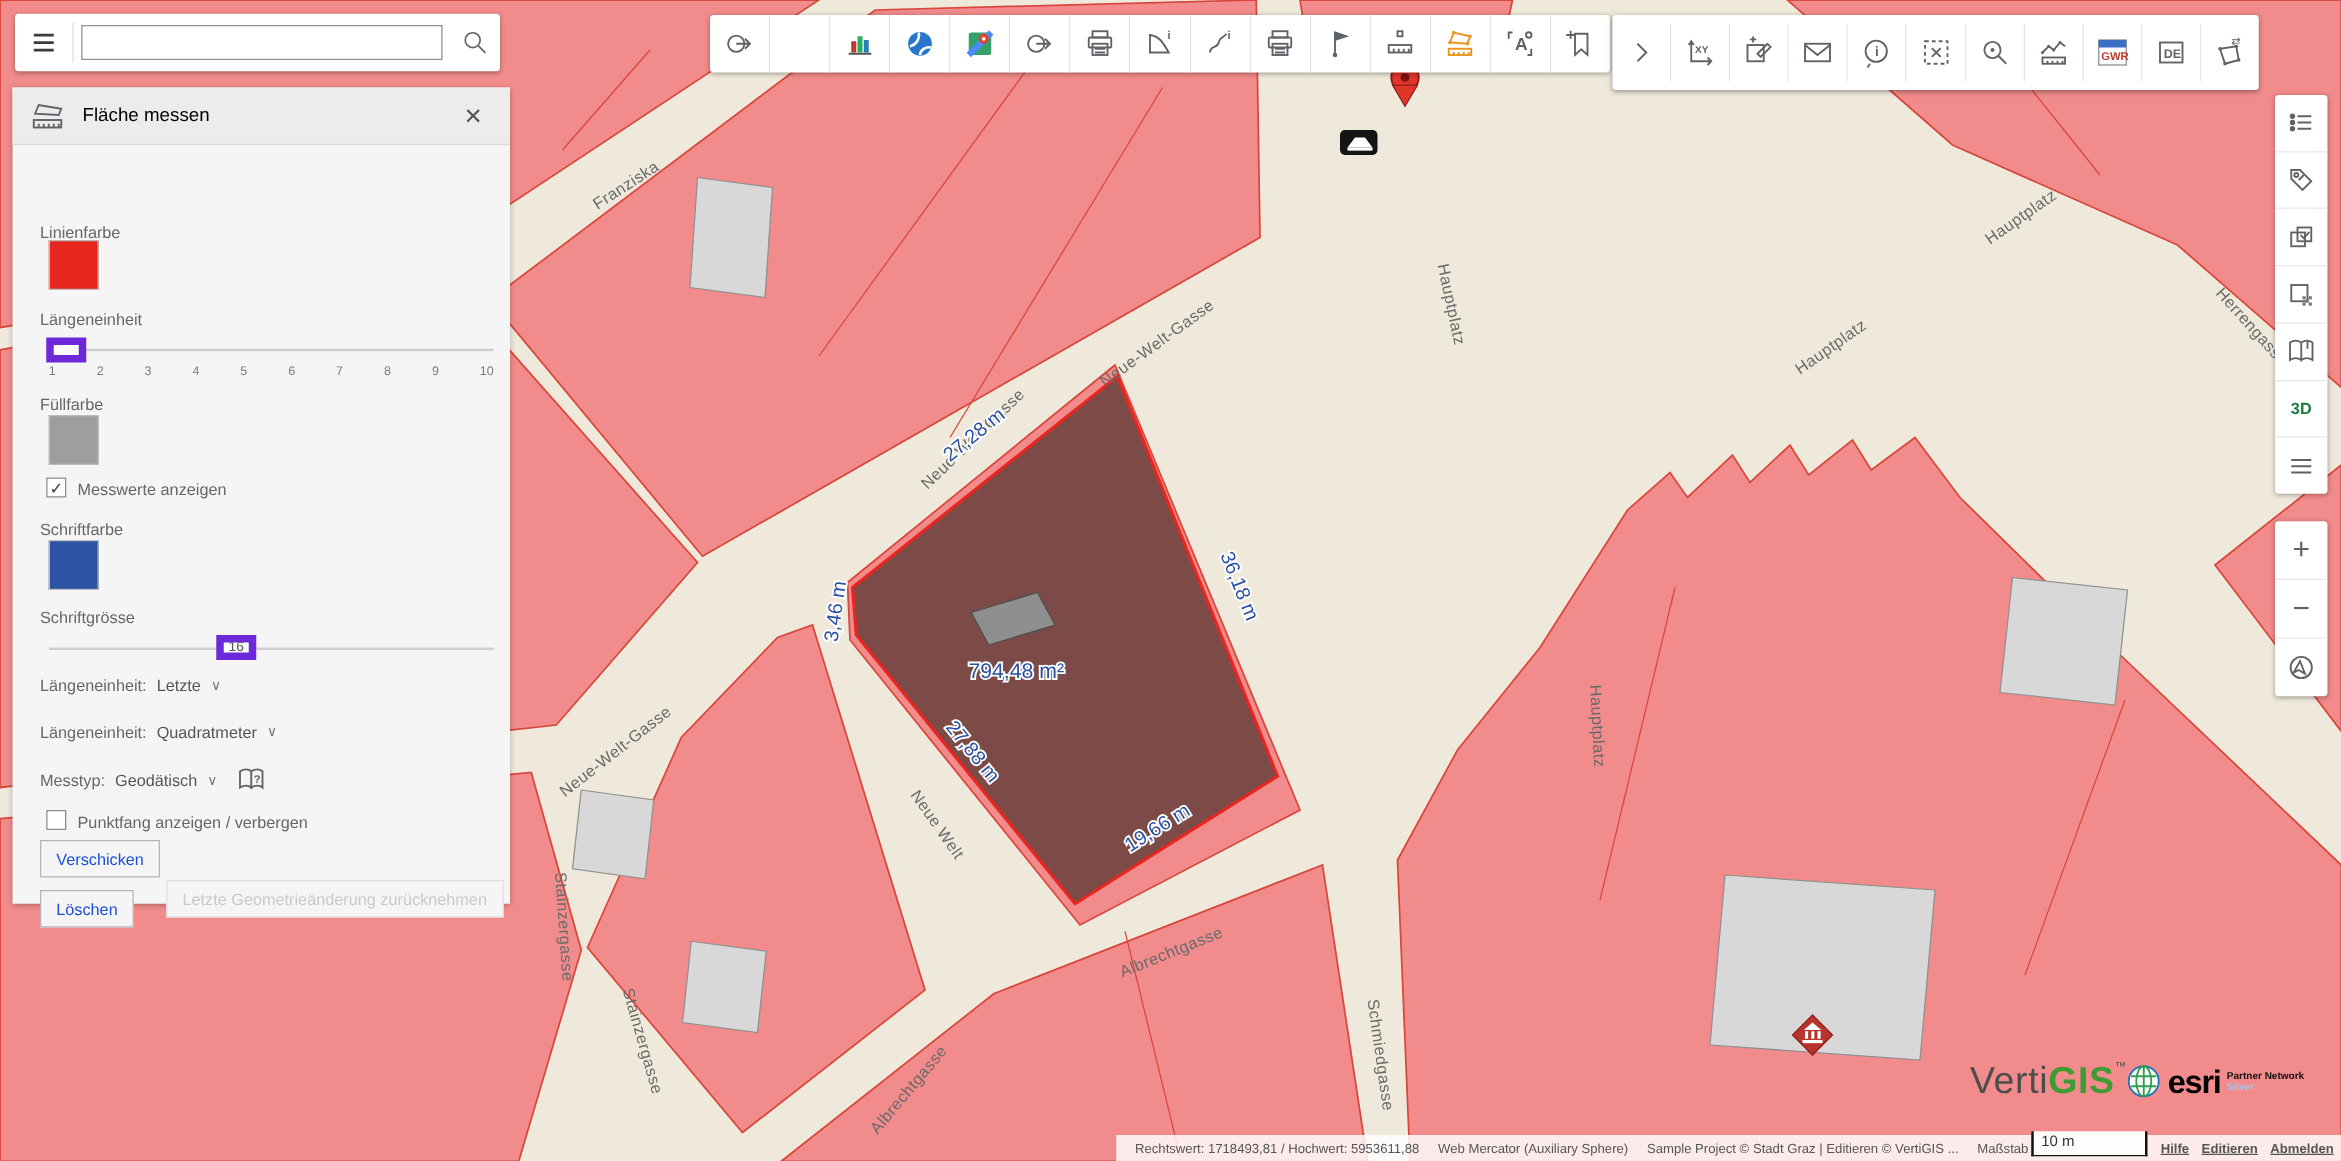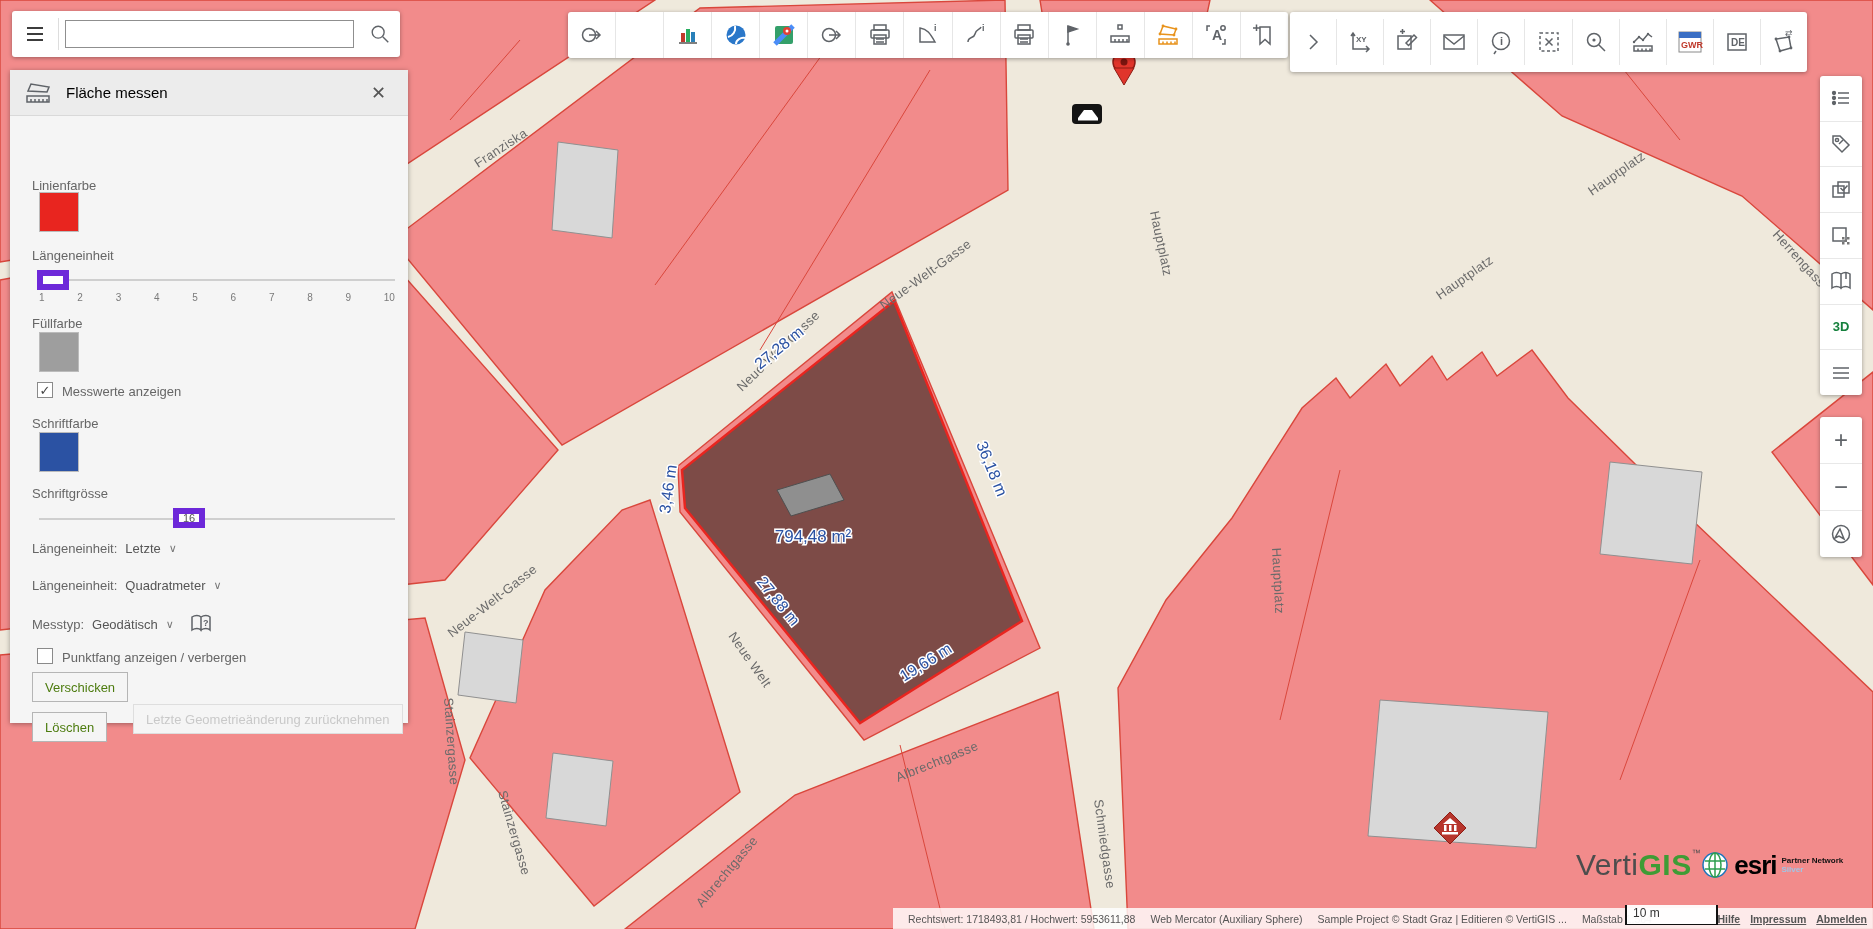--- a/index.html
+++ b/index.html
@@ -66,21 +66,21 @@
             display:flex; align-items:center; justify-content:center; }
   .ticksrow { position:absolute; left:29px; width:356px; display:flex;
               justify-content:space-between; font-size:10px; color:#7a7a7a; }
   .chk { position:absolute; width:16px; height:16px; border:1px solid #8a8a8a;
          background:#fff; cursor:pointer; font-size:13px; line-height:15px;
          text-align:center; color:#444; }
   .selrow { position:absolute; left:22px; display:flex; align-items:center; gap:8px; }
   .selval { color:#555; cursor:pointer; }
   .chev { color:#777; font-size:11px; cursor:pointer; }
   .pbtn { position:absolute; height:30px; background:#f5f5f5; border:1px solid #b5b5b5;
-          font-size:13px; color:#4d7c0f; cursor:pointer; padding:0 12px;
+          font-size:13px; color:#1d4ed8; cursor:pointer; padding:0 12px;
           font-family:"Liberation Sans",sans-serif; }
   .pbtn.disabled { color:#c9c9c9; border-color:#dedede; cursor:default; }
 
   
   #statusbar { position:absolute; left:893px; right:0; bottom:0; height:21px;
                background:rgba(255,255,255,.82); display:flex; align-items:center;
                font-size:10.5px; color:#555; padding-left:15px; gap:15px; white-space:nowrap; }
   #statusbar .links { margin-left:auto; display:flex; gap:10px; margin-right:6px;font-weight:bold; }
   #statusbar .links span { text-decoration:underline; cursor:pointer; }
   #scalebar { position:absolute; left:1625px; top:905px; width:93px; height:20px;
@@ -534,17 +534,17 @@
 </div>
 
 <div id="statusbar">
   <span>Rechtswert: 1718493,81 / Hochwert: 5953611,88</span>
   <span>Web Mercator (Auxiliary Sphere)</span>
   <span>Sample Project © Stadt Graz | Editieren © VertiGIS ...</span>
   <span>Maßstab 1:564</span>
   <span id="scalebar-spacer"></span>
   <div class="links">
     <span>Hilfe</span>
-    <span>Impressum</span>
+    <span>Editieren</span>
     <span>Abmelden</span>
   </div>
 </div>
 <div id="scalebar">10 m</div>
 
 </body></html>

